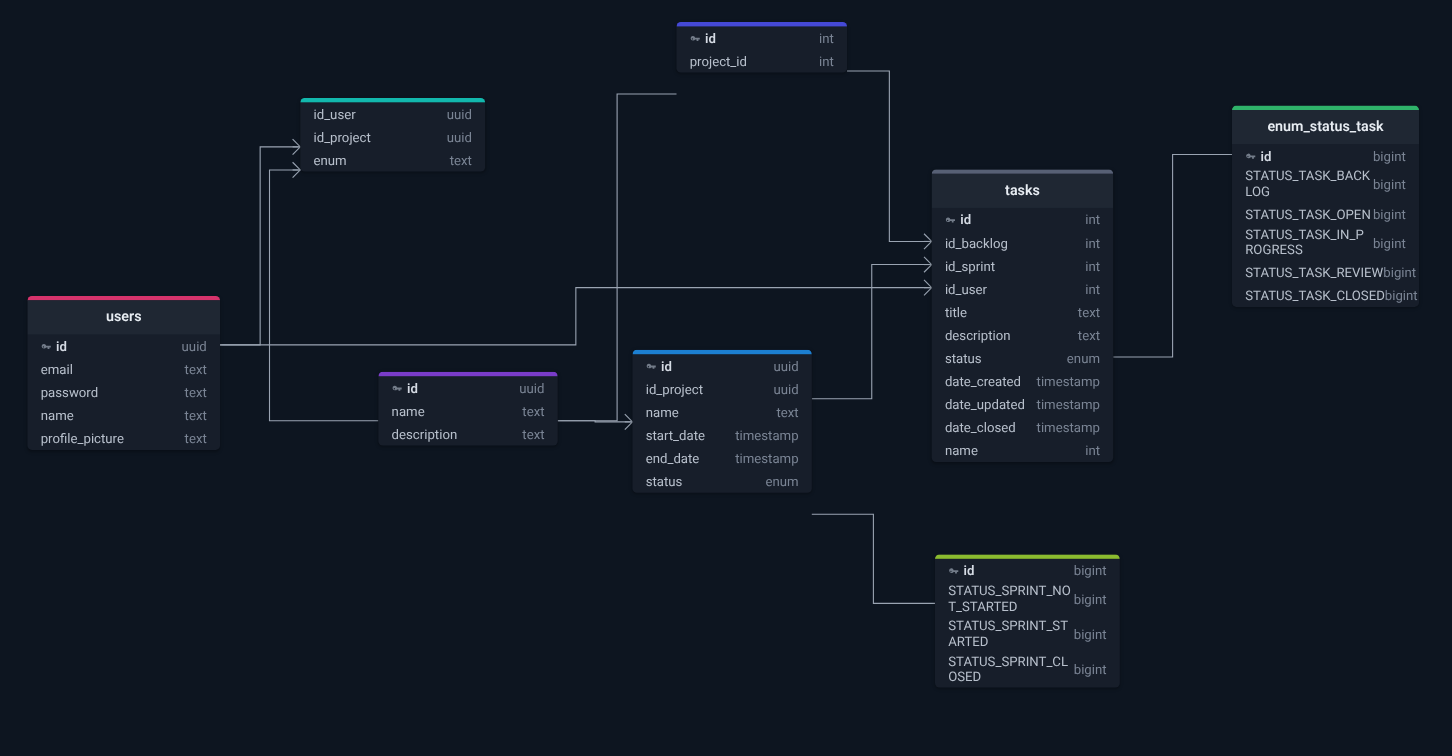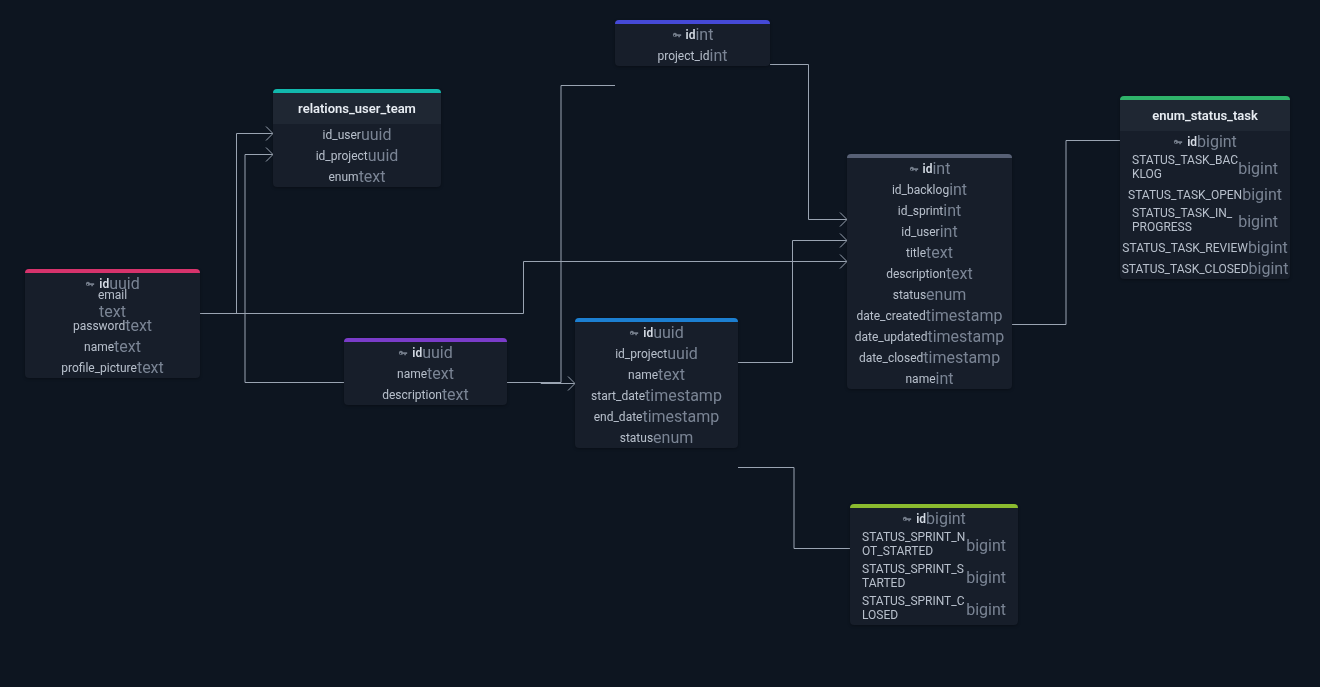--- a/index.html
+++ b/index.html
@@ -3,24 +3,24 @@
 <meta charset="utf-8">
 <style>
 html,body{margin:0;padding:0;background:#0d1520;font-family:-apple-system,BlinkMacSystemFont,'Segoe UI',Roboto,sans-serif;font-size:13px;color:#c9d1d9;width:1320px;height:687px;overflow:hidden;position:relative}
 .canvas{position:relative;width:1320px;height:687px}
 svg.conn{position:absolute;top:0;left:0;width:1320px;height:687px;pointer-events:none}
 svg.conn path{stroke:#9aa4b2;stroke-width:1;fill:none}
 svg.conn .cf{stroke:#9aa4b2;stroke-width:1;fill:none}
 .table{position:absolute;background:#171e2a;border-radius:4px;overflow:hidden;box-shadow:0 1px 3px rgba(0,0,0,.3)}
 .table-header{padding:8px 12px;font-weight:600;color:#e8edf3;text-align:center;background:#1f2733;font-size:13px}
 .table-bar{height:4px}
-.table-row{display:flex;justify-content:center;align-items:center;padding:5px 12px;font-size:12px}
+.table-row{display:flex;justify-content:space-between;align-items:center;padding:5px 12px;font-size:12px}
 .col-name{display:flex;align-items:center;gap:4px;color:#b8c0cc}
 .col-name.pk{font-weight:600;color:#d5dbe4}
-.col-type{color:#7a8494;font-size:16px}
+.col-type{color:#7a8494;font-size:12px}
 .key-icon{width:10px;height:10px;opacity:.7}
 .key-icon svg{width:10px;height:10px;fill:#9aa4b2}
 </style>
 </head>
 <body>
 
 <div class="canvas" id="canvas">
   <svg class="conn" id="conn">
       <path d="M200 313.5 H236.5 V133.5 H273"></path>
       <g>
@@ -57,30 +57,31 @@
       <g>
         <path d="M847 240.5 L840 233.5" class="cf"></path>
         <path d="M847 240.5 L840 240.5" class="cf"></path>
         <path d="M847 240.5 L840 247.5" class="cf"></path>
       </g>
       <path d="M738 467.5 H794 V548.5 H850"></path>
       <path d="M1012 324.5 H1066 V140.5 H1120"></path>
     </svg>
 <div class="table" style="left: 25px; top: 269px; width: 175px;">
       <div class="table-bar" style="background:#d6336c"></div>
-      <div class="table-row" style="height:21px;box-sizing:border-box;">
-        <span class="col-name pk" style="">
-          <span class="key-icon"><svg viewBox="0 0 24 24">
-              <path d="M7 14a5 5 0 1 1 4.9-6H22v4h-3v3h-4v-3h-3.1A5 5 0 0 1 7 14zm-1-5a1.5 1.5 0 1 0 0 3 1.5 1.5 0 0 0 0-3z"></path>
-            </svg></span>
-          <span>id</span>
-        </span>
-        <span class="col-type">uuid</span>
-      </div>
-      <div class="table-row" style="height:21px;box-sizing:border-box;flex-direction:column;">
+      <div class="table-header"><span>users</span></div>
+      <div class="table-row" style="height:21px;box-sizing:border-box;">
+        <span class="col-name pk" style="">
+          <span class="key-icon"><svg viewBox="0 0 24 24">
+              <path d="M7 14a5 5 0 1 1 4.9-6H22v4h-3v3h-4v-3h-3.1A5 5 0 0 1 7 14zm-1-5a1.5 1.5 0 1 0 0 3 1.5 1.5 0 0 0 0-3z"></path>
+            </svg></span>
+          <span>id</span>
+        </span>
+        <span class="col-type">uuid</span>
+      </div>
+      <div class="table-row" style="height:21px;box-sizing:border-box;">
         <span class="col-name" style="">
           <span>email</span>
         </span>
         <span class="col-type">text</span>
       </div>
       <div class="table-row" style="height:21px;box-sizing:border-box;">
         <span class="col-name" style="">
           <span>password</span>
         </span>
         <span class="col-type">text</span>
@@ -93,21 +94,20 @@
       </div>
       <div class="table-row" style="height:21px;box-sizing:border-box;">
         <span class="col-name" style="">
           <span>profile_picture</span>
         </span>
         <span class="col-type">text</span>
       </div>
     </div>
     <div class="table" style="left: 273px; top: 89px; width: 168px;">
       <div class="table-bar" style="background:#12b8ad"></div>
-      <div class="table-header"><span>relations_user_team</span></div>
       <div class="table-row" style="height:21px;box-sizing:border-box;">
         <span class="col-name" style="">
           <span>id_user</span>
         </span>
         <span class="col-type">uuid</span>
       </div>
       <div class="table-row" style="height:21px;box-sizing:border-box;">
         <span class="col-name" style="">
           <span>id_project</span>
         </span>
@@ -199,20 +199,21 @@
       </div>
       <div class="table-row" style="height:21px;box-sizing:border-box;">
         <span class="col-name" style="">
           <span>status</span>
         </span>
         <span class="col-type">enum</span>
       </div>
     </div>
     <div class="table" style="left: 847px; top: 154px; width: 165px;">
       <div class="table-bar" style="background:#576075"></div>
+      <div class="table-header"><span>tasks</span></div>
       <div class="table-row" style="height:21px;box-sizing:border-box;">
         <span class="col-name pk" style="">
           <span class="key-icon"><svg viewBox="0 0 24 24">
               <path d="M7 14a5 5 0 1 1 4.9-6H22v4h-3v3h-4v-3h-3.1A5 5 0 0 1 7 14zm-1-5a1.5 1.5 0 1 0 0 3 1.5 1.5 0 0 0 0-3z"></path>
             </svg></span>
           <span>id</span>
         </span>
         <span class="col-type">int</span>
       </div>
       <div class="table-row" style="height:21px;box-sizing:border-box;">

